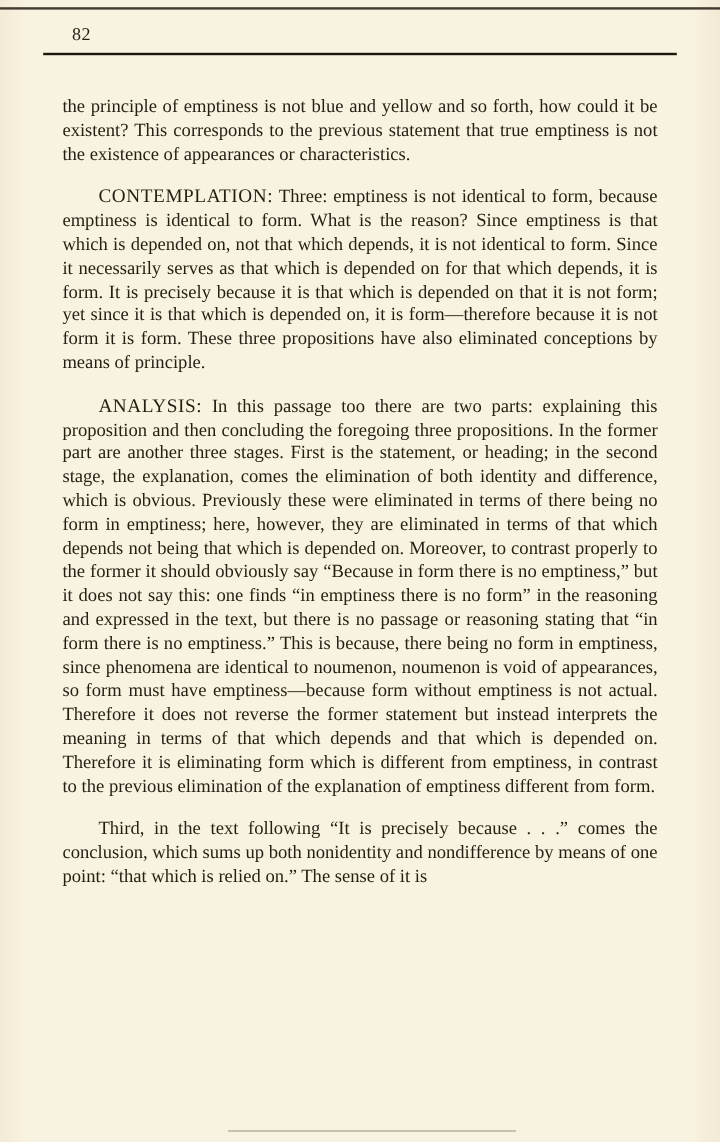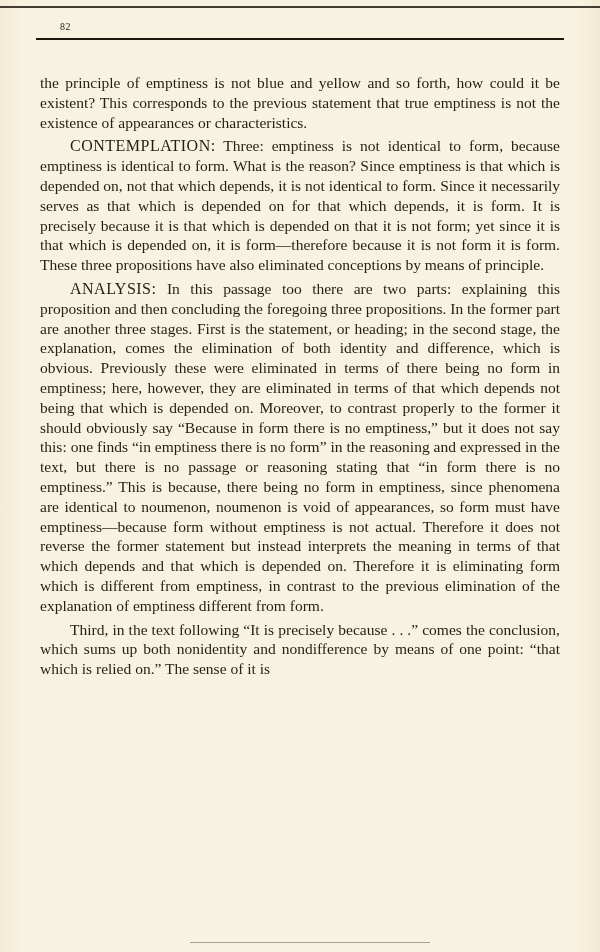--- a/index.html
+++ b/index.html
@@ -38,42 +38,42 @@
     opacity: 0.45;
   }
   .running-header {
     display: flex;
     justify-content: space-between;
     align-items: baseline;
     padding-top: 21px;
   }
   .page-number {
     padding-left: 24px;
-    font-size: 10px;
+    font-size: 15px;
     letter-spacing: 0.5px;
   }
   .running-head {
     font-size: 12.5px;
     letter-spacing: 1.6px;
   }
   .header-rule {
     margin-top: 6px;
     height: 2px;
     background: #1d160c;
   }
   .body-text {
     margin-top: 33px;
     font-size: 15.5px;
     line-height: 19.8px;
     text-align: justify;
     hyphens: auto;
     -webkit-hyphens: auto;
   }
   .para {
-    margin: 4px;
+    margin: 16px;
     text-indent: 30px;
   }
   .para.no-indent {
     text-indent: 0;
   }
   .smallcaps {
     font-size: 16px;
     letter-spacing: 0.5px;
   }
 </style>

